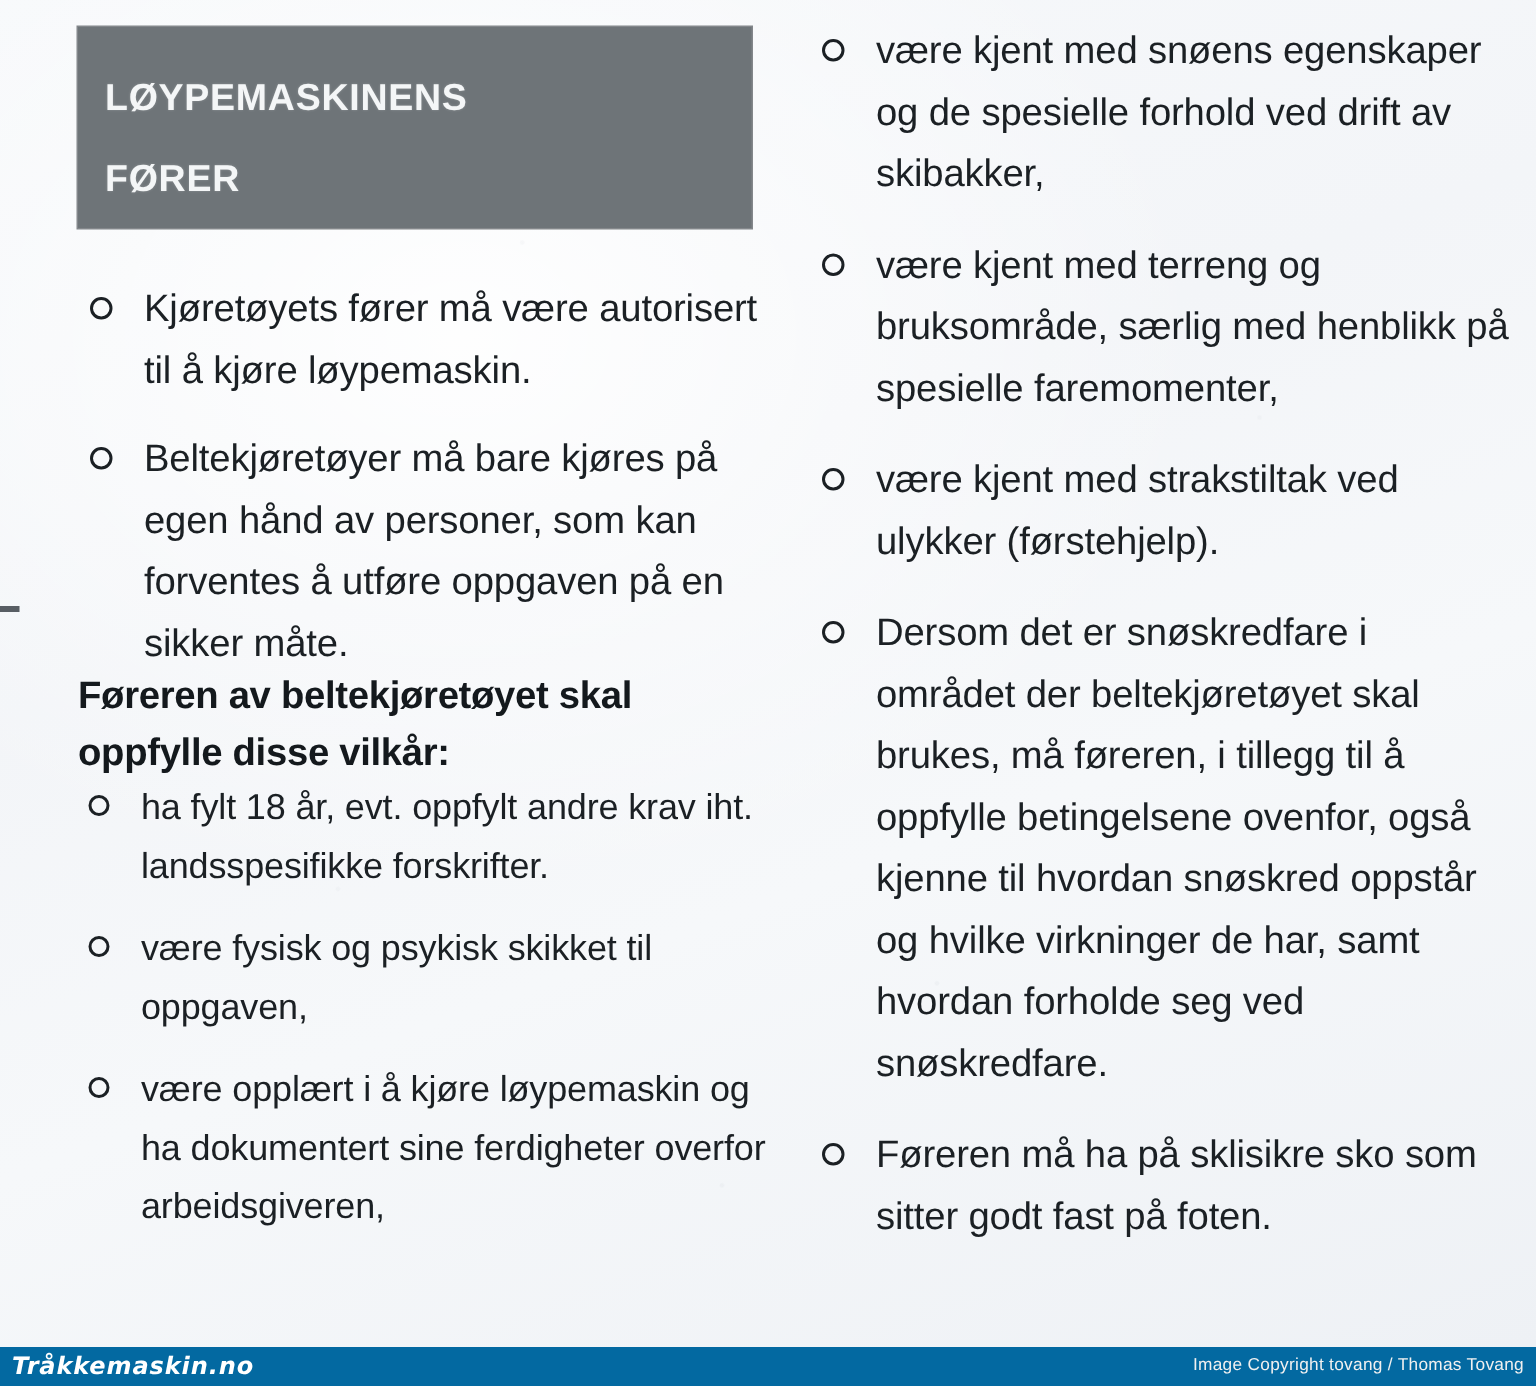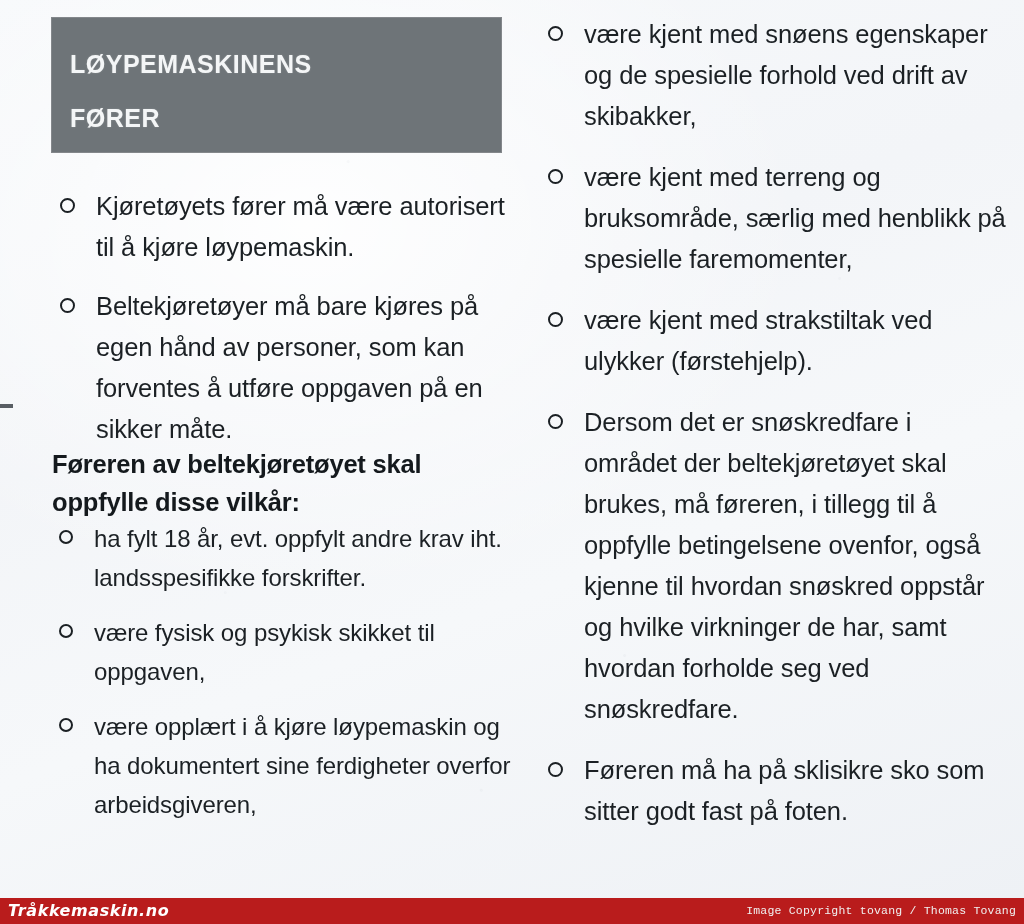--- a/index.html
+++ b/index.html
@@ -148,39 +148,39 @@
   #right-list      { position: absolute; left: 0; top: 14px; width: 470px; }
   #right-list .bullet-item { margin-bottom: 20px; }
 
   
   #footer-bar {
     position: absolute;
     left: 0;
     top: 898px;
     width: 1024px;
     height: 26px;
-    background: #b91c1c;
+    background: #0369a1;
   }
   #site-watermark {
     position: absolute;
     left: 8px;
     top: 3px;
     color: #ffffff;
     font-family: "DejaVu Sans", sans-serif;
     font-style: italic;
     font-weight: 700;
     font-size: 16px;
     letter-spacing: 0.6px;
   }
   #copyright-notice {
     position: absolute;
     right: 8px;
     top: 6px;
     color: #f0f0f0;
-    font-family: Liberation Mono, monospace;
+    font-family: Liberation Sans, sans-serif;
     font-size: 11.5px;
     letter-spacing: 0.2px;
     white-space: nowrap;
   }
 </style>
 </head>
 <body>
 
 <div id="page-scan">
 

